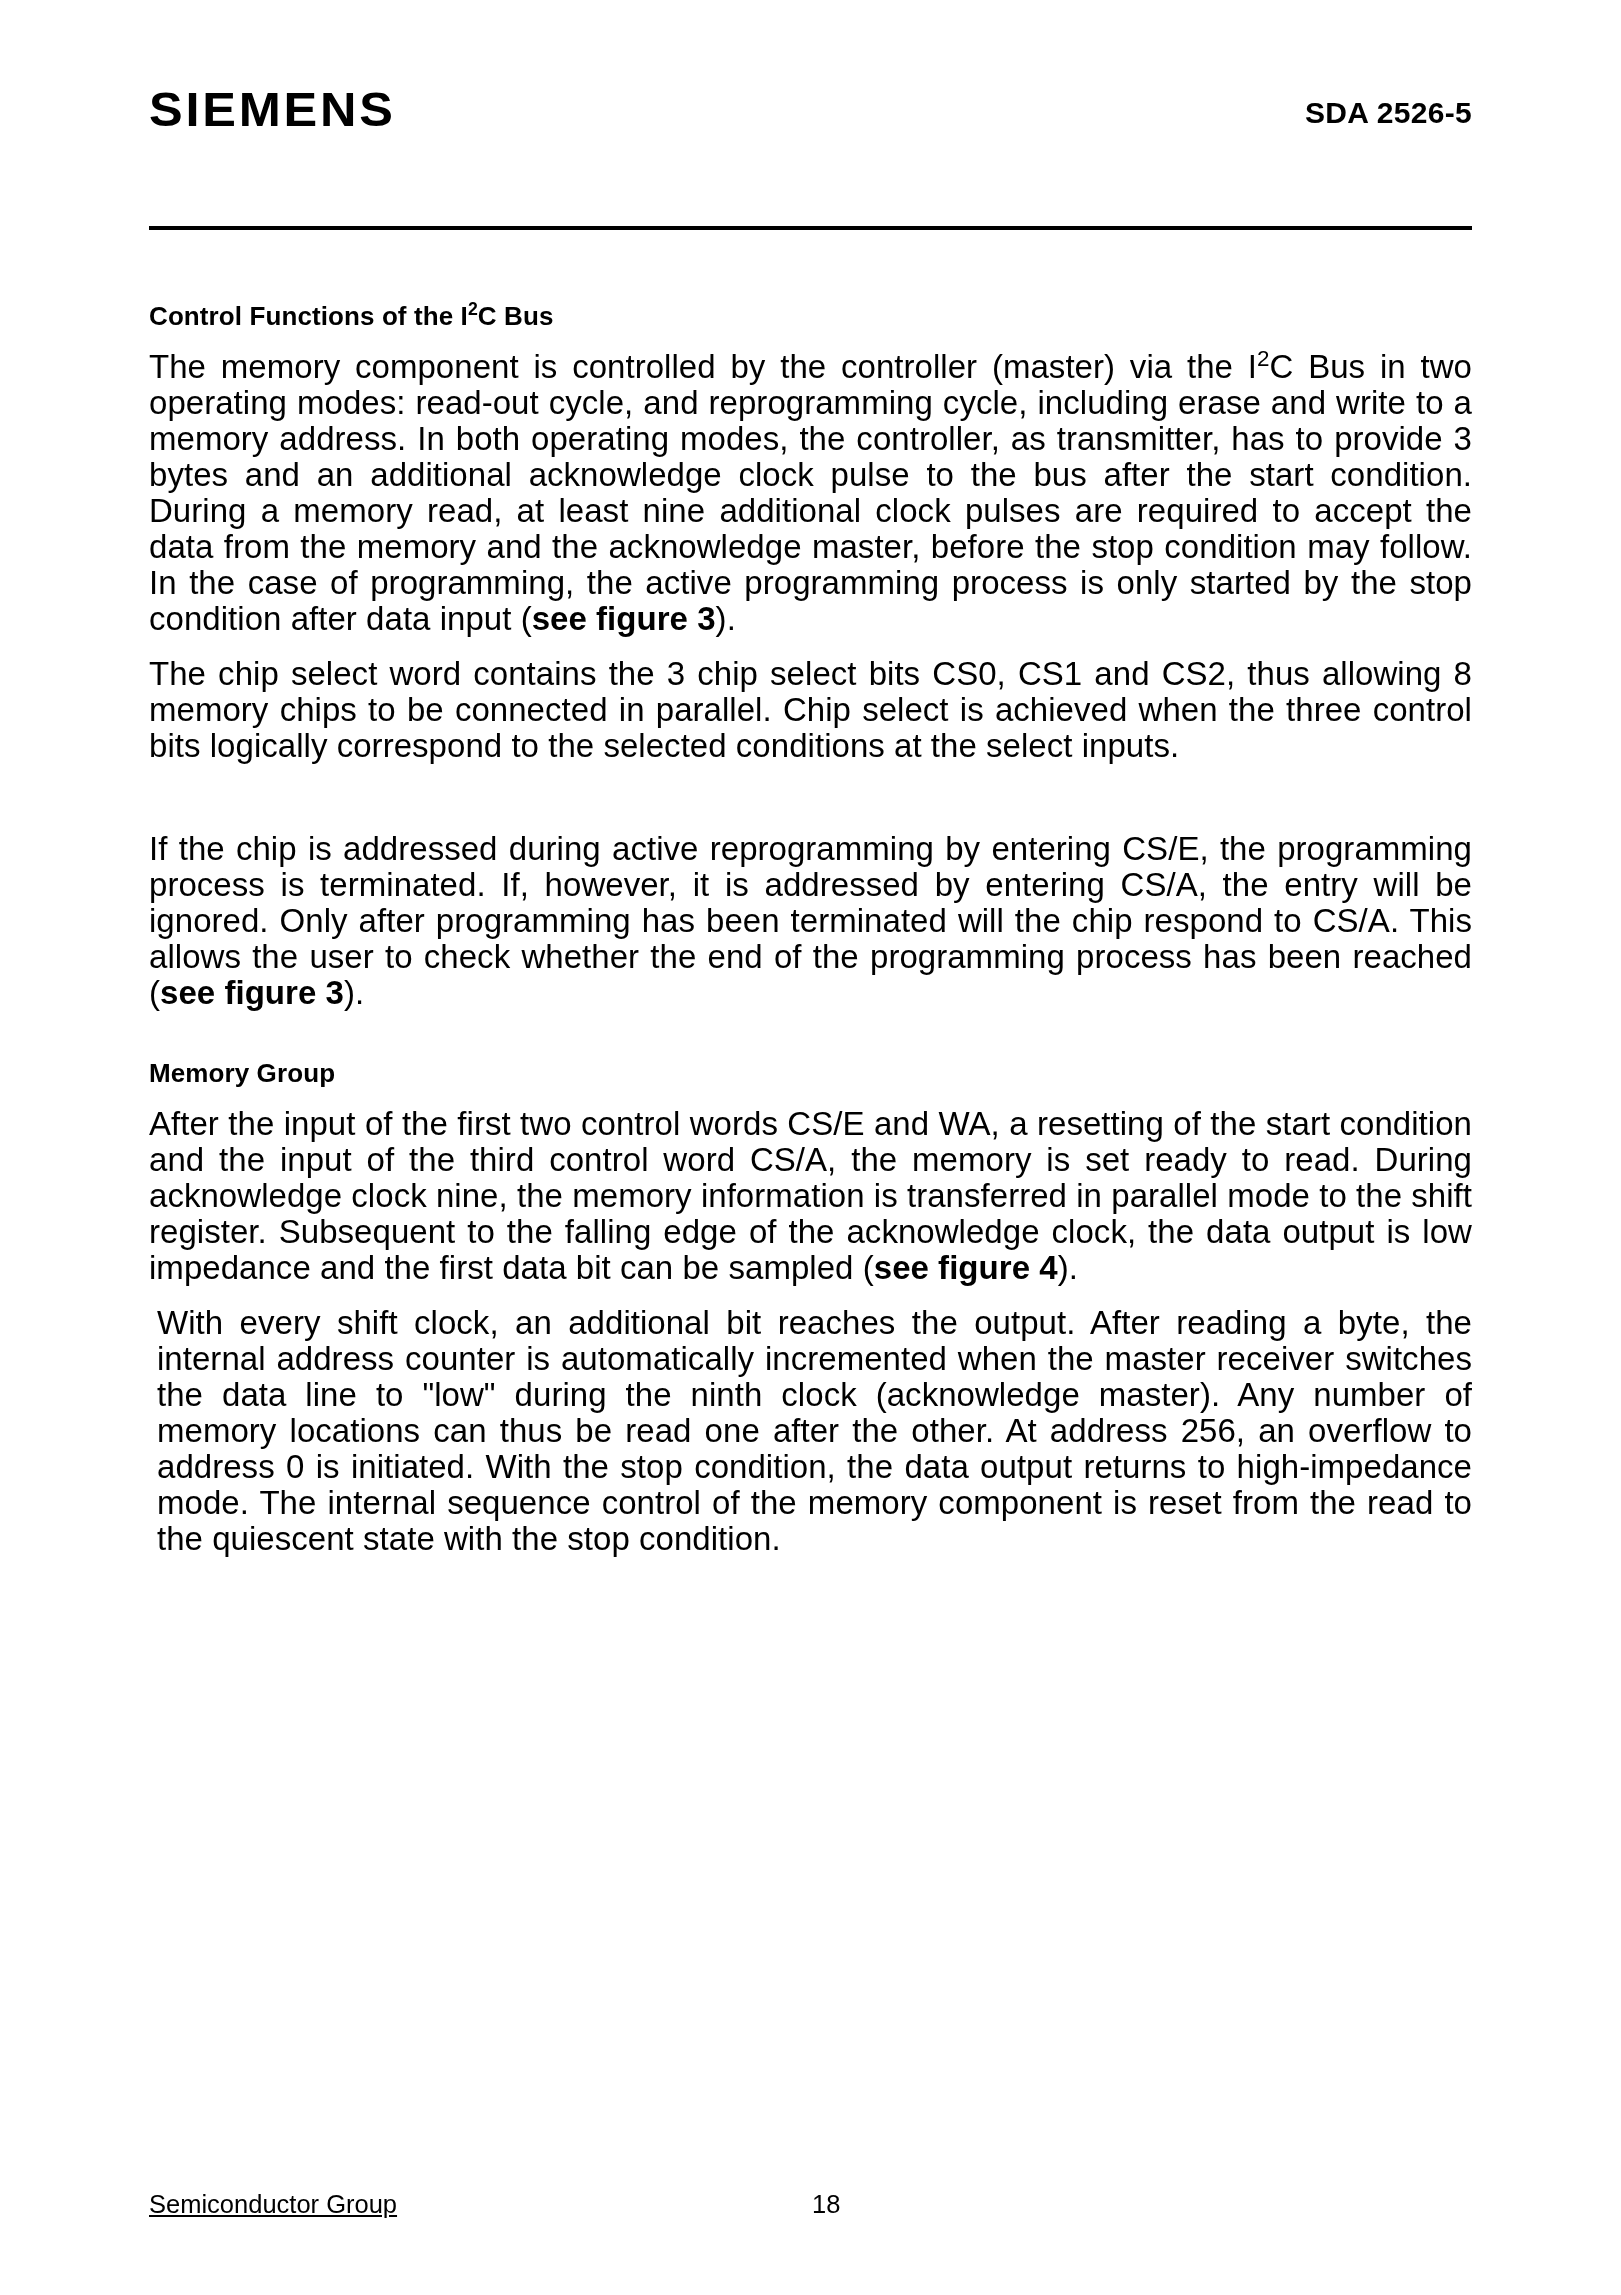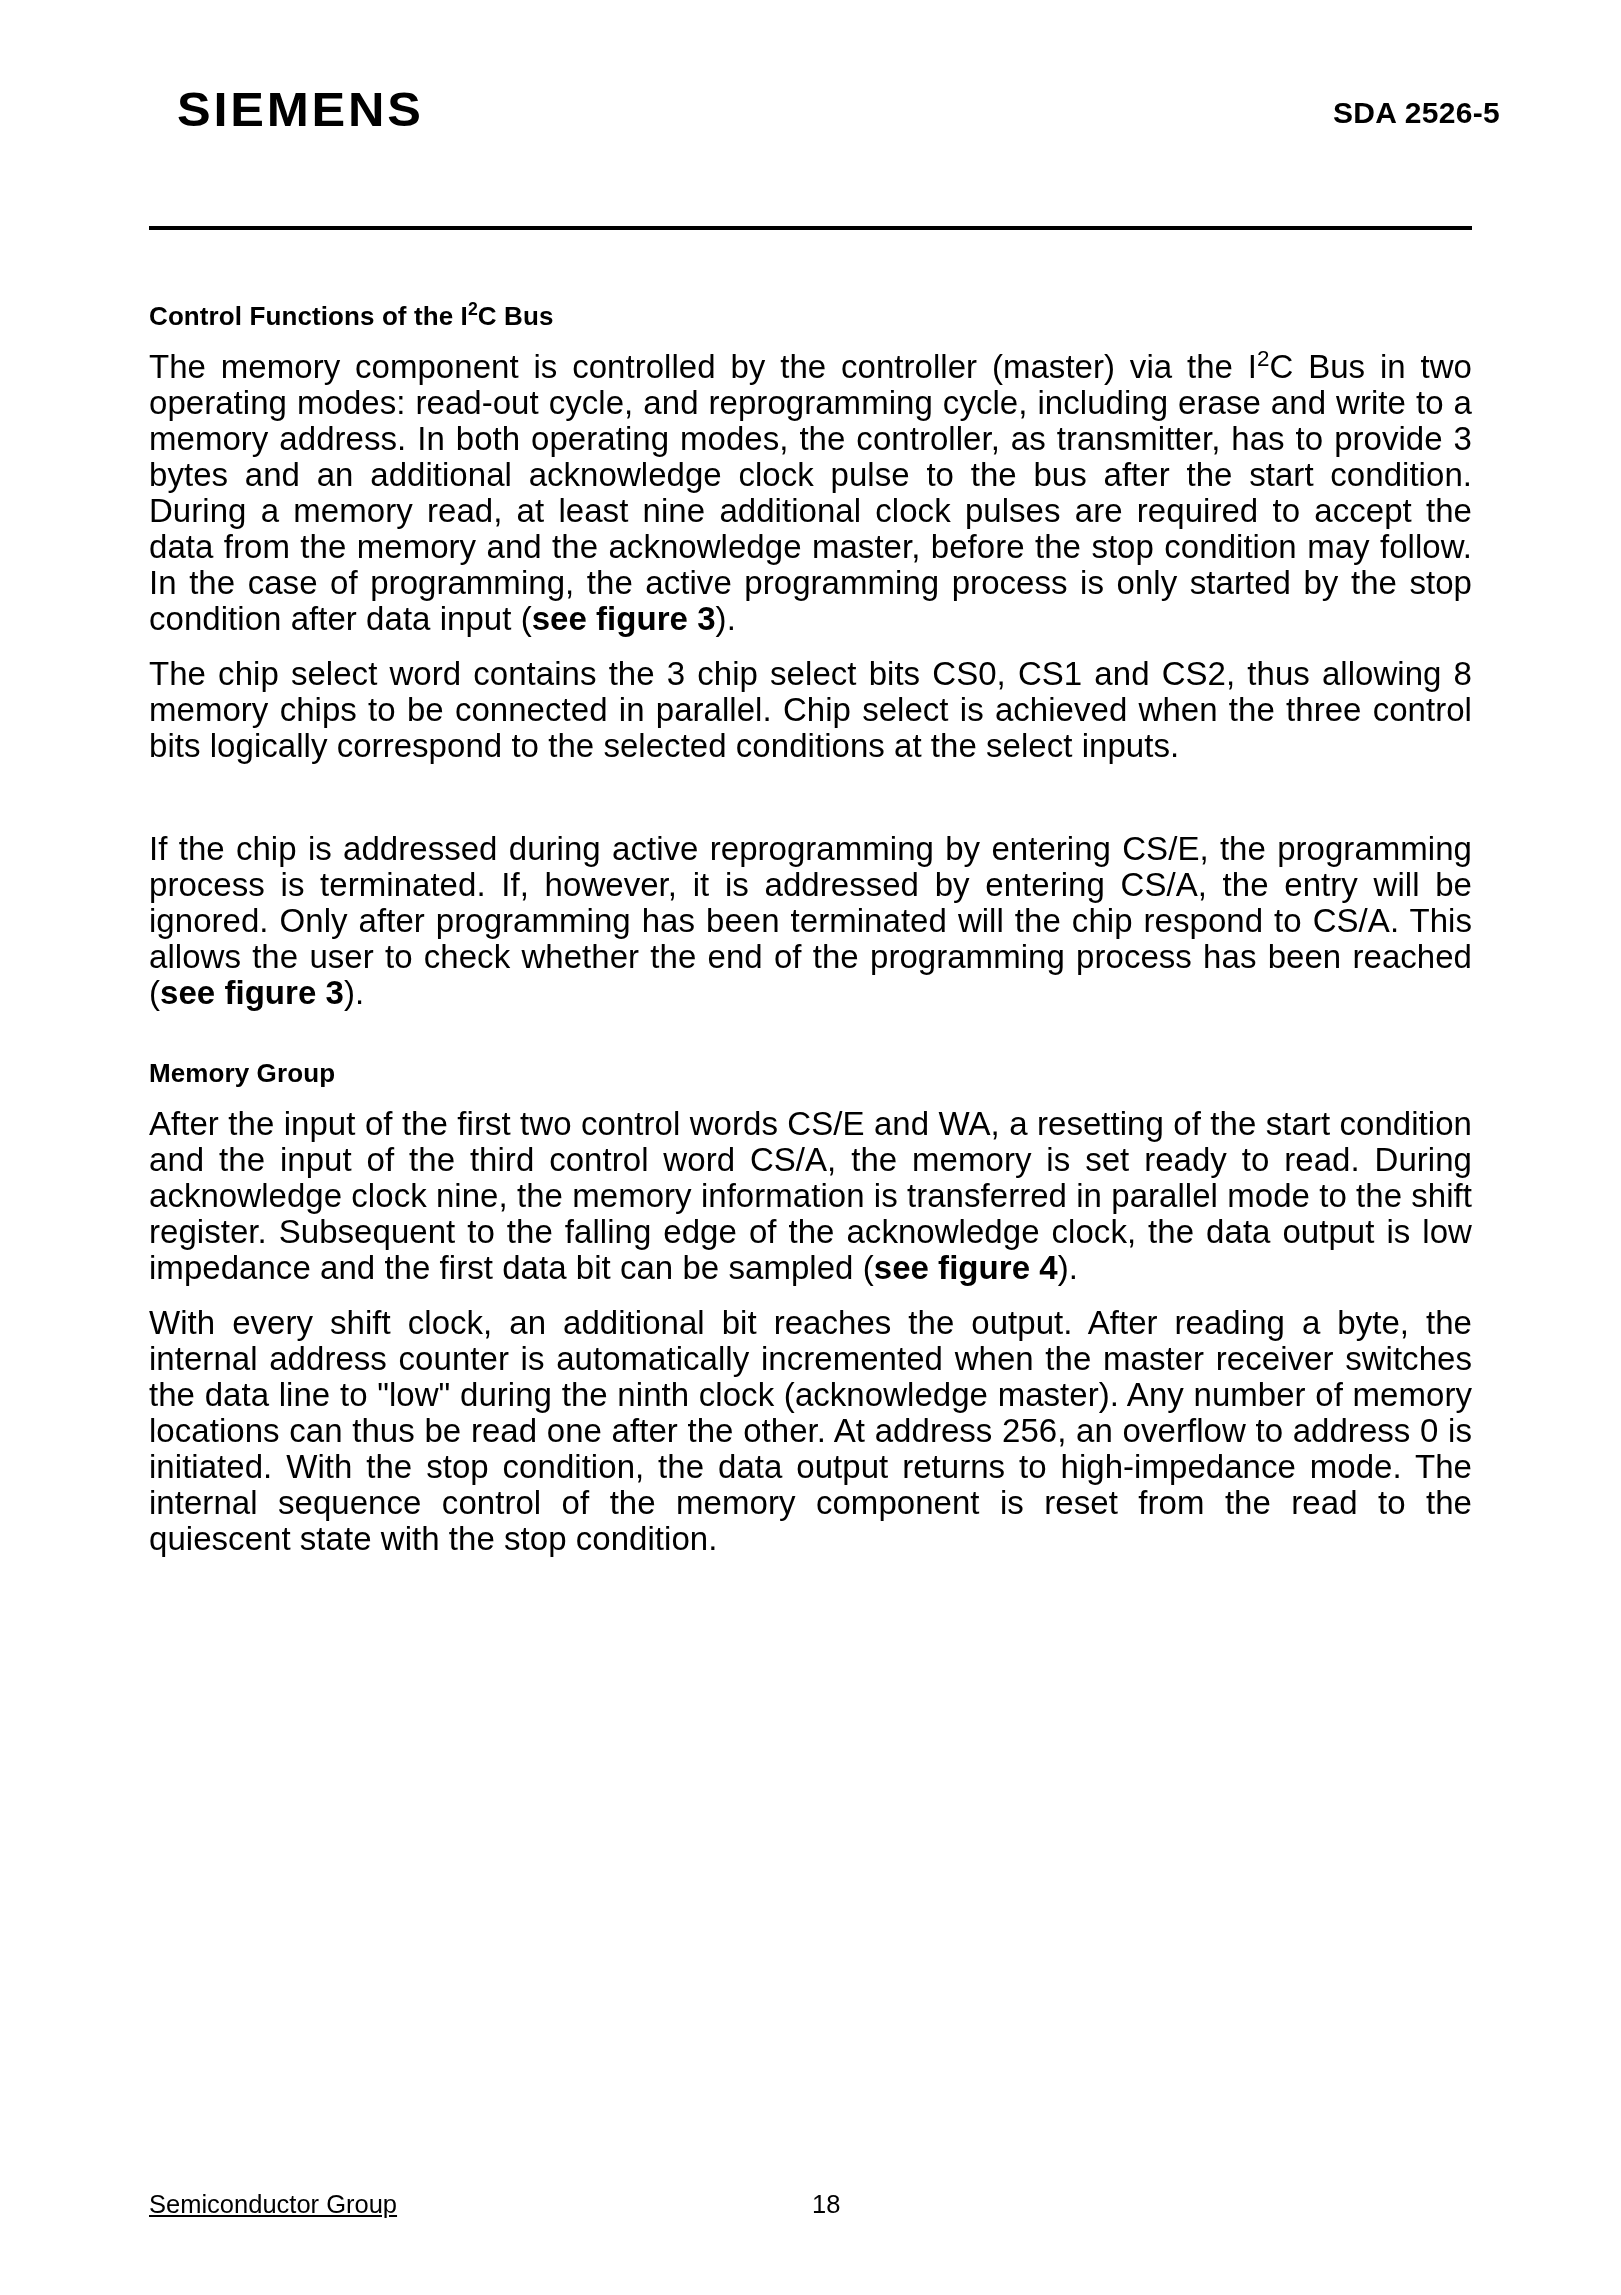--- a/index.html
+++ b/index.html
@@ -26,21 +26,20 @@
 
   
   .header {
     position: absolute;
     left: 149px;
     top: 86px;
     width: 1323px;
     display: flex;
     align-items: flex-end;
     justify-content: space-between;
-    margin-left: 28px;
   }
 
   .brand {
     font-family: "Liberation Sans", sans-serif;
     font-weight: bold;
     font-size: 49px;
     line-height: 0.95;
     letter-spacing: 2.7px;
     transform: scaleX(1.03);
     transform-origin: left bottom;
@@ -90,20 +89,21 @@
     line-height: 36px;
     margin: 0;
     padding: 0;
     text-align: justify;
     text-justify: inter-word;
     letter-spacing: 0.04px;
   }
 
   p.body-text.last-ragged {
     text-align: justify;
+    margin-left: 8px;
   }
 
   .sup {
     font-size: 0.68em;
     vertical-align: super;
     line-height: 0;
   }
 
   strong.inline-bold {
     font-weight: bold;

